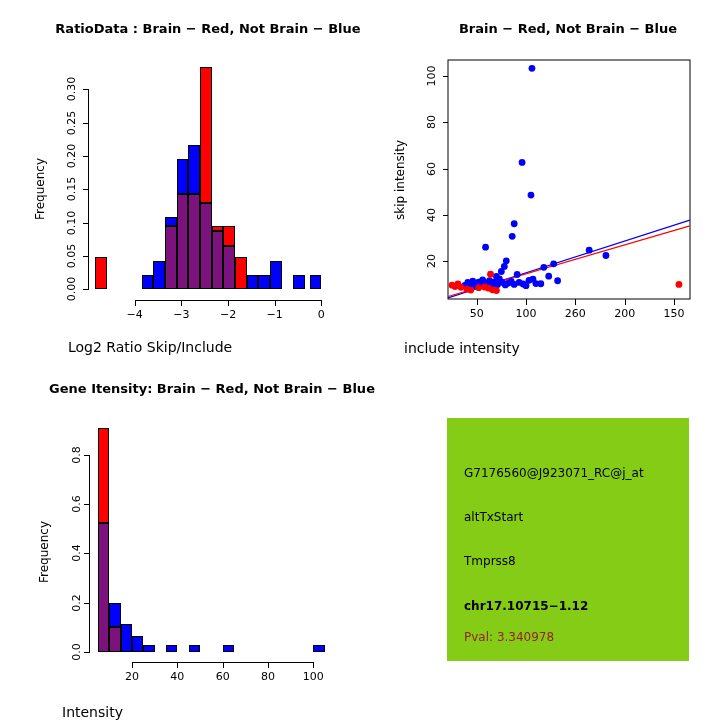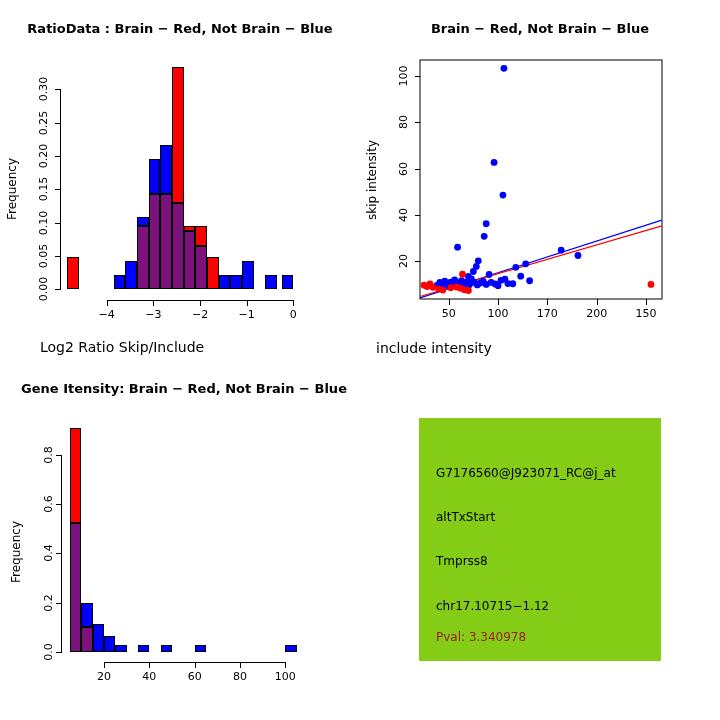--- a/index.html
+++ b/index.html
@@ -1,18 +1,18 @@
 <!DOCTYPE html>
 <html><head>
 <meta charset="utf-8">
 <style>
   html,body{margin:0;padding:0;background:#ffffff;}
   body{font-family:"DejaVu Sans","Liberation Sans",sans-serif;color:#000;}
   .canvas{position:relative;width:720px;height:720px;background:#ffffff;overflow:hidden;}
-  .panel{position:absolute;width:360px;height:360px;}
+  .panel{position:absolute;width:360px;height:360px;margin-left:28px;}
   .abs{position:absolute;box-sizing:border-box;}
   .ptitle{position:absolute;top:21px;left:0;width:360px;text-align:center;
           font-size:13px;font-weight:bold;white-space:nowrap;}
   .xlab{position:absolute;text-align:left;font-size:14px;white-space:nowrap;}
   .ylab{position:absolute;width:90px;height:14px;line-height:14px;text-align:center;
         font-size:12px;transform:rotate(-90deg);white-space:nowrap;}
   .vtext{position:absolute;width:44px;height:12px;line-height:12px;text-align:center;
          font-size:11px;transform:rotate(-90deg);white-space:nowrap;}
   .htext{position:absolute;width:44px;text-align:center;font-size:11px;white-space:nowrap;}
   .info-box{position:absolute;left:59px;top:58px;width:242px;height:243px;}
@@ -151,30 +151,31 @@
       <div class="abs vtext" style="left: 22px; top: 162.633px;">60</div>
       <div class="abs" style="left: 55px; top: 122.3px; width: 5px; height: 1px; background: rgb(0, 0, 0);"></div>
       <div class="abs vtext" style="left: 22px; top: 116.3px;">80</div>
       <div class="abs" style="left: 55px; top: 75.9664px; width: 5px; height: 1px; background: rgb(0, 0, 0);"></div>
       <div class="abs vtext" style="left: 22px; top: 69.9664px;">100</div>
       <div class="abs" style="left: 88.7px; top: 299px; width: 1px; height: 6px; background: rgb(0, 0, 0);"></div>
       <div class="abs htext" style="left: 66.7px; top: 307px;">50</div>
       <div class="abs" style="left: 138.034px; top: 299px; width: 1px; height: 6px; background: rgb(0, 0, 0);"></div>
       <div class="abs htext" style="left: 116.034px; top: 307px;">100</div>
       <div class="abs" style="left: 187.367px; top: 299px; width: 1px; height: 6px; background: rgb(0, 0, 0);"></div>
-      <div class="abs htext" style="left: 165.367px; top: 307px;">170</div>
+      <div class="abs htext" style="left: 165.367px; top: 307px;">260</div>
       <div class="abs" style="left: 236.701px; top: 299px; width: 1px; height: 6px; background: rgb(0, 0, 0);"></div>
       <div class="abs htext" style="left: 214.701px; top: 307px;">200</div>
       <div class="abs" style="left: 286.034px; top: 299px; width: 1px; height: 6px; background: rgb(0, 0, 0);"></div>
       <div class="abs htext" style="left: 264.034px; top: 307px;">150</div>
     </div>
 
   <div class="panel" id="panel-int-hist" style="left:4px;top:360px">
     <div class="ptitle">Gene Itensity: Brain − Red, Not Brain − Blue</div>
     <div class="ylab" style="left:-33px;top:185px">Frequency</div>
+    <div class="xlab" style="left:30px;top:344px;width:320px">Intensity</div>
   <div class="abs" style="left: 57px; top: 95.036px; width: 1px; height: 197.664px; background: rgb(0, 0, 0);"></div>
       <div class="abs" style="left: 100px; top: 302px; width: 182.336px; height: 1px; background: rgb(0, 0, 0);"></div>
       <div class="abs" style="left: 52px; top: 291.7px; width: 5px; height: 1px; background: rgb(0, 0, 0);"></div>
       <div class="abs vtext" style="left: 23px; top: 285.7px;">0.0</div>
       <div class="abs" style="left: 52px; top: 242.534px; width: 5px; height: 1px; background: rgb(0, 0, 0);"></div>
       <div class="abs vtext" style="left: 23px; top: 236.534px;">0.2</div>
       <div class="abs" style="left: 52px; top: 193.368px; width: 5px; height: 1px; background: rgb(0, 0, 0);"></div>
       <div class="abs vtext" style="left: 23px; top: 187.368px;">0.4</div>
       <div class="abs" style="left: 52px; top: 144.202px; width: 5px; height: 1px; background: rgb(0, 0, 0);"></div>
       <div class="abs vtext" style="left: 23px; top: 138.202px;">0.6</div>
@@ -201,18 +202,18 @@
       <div class="abs" style="left: 156.667px; top: 285.063px; width: 11.3335px; height: 6.63741px; background: rgb(0, 0, 255); border: 1px solid rgb(0, 0, 0);"></div>
       <div class="abs" style="left: 190.668px; top: 285.063px; width: 11.3335px; height: 6.63741px; background: rgb(0, 0, 255); border: 1px solid rgb(0, 0, 0);"></div>
       <div class="abs" style="left: 281.336px; top: 285.063px; width: 11.3335px; height: 6.63741px; background: rgb(0, 0, 255); border: 1px solid rgb(0, 0, 0);"></div>
     </div>
 
   <div class="panel" id="panel-info" style="left:360px;top:360px">
     <div class="info-box" id="info-box" style="background: #84cc16;">
       <div class="info-line" style="top: 48px; color: rgb(0, 0, 0);">G7176560@J923071_RC@j_at</div>
       <div class="info-line" style="top: 92px; color: rgb(0, 0, 0);">altTxStart</div>
       <div class="info-line" style="top: 136px; color: rgb(0, 0, 0);">Tmprss8</div>
-      <div class="info-line" style="top: 181px; color: rgb(0, 0, 0);">chr17.10715−1.12</div>
+      <div class="info-line" style="top: 181px; color: rgb(0, 0, 0); font-weight: bold;">chr17.10715−1.12</div>
       <div class="info-line" style="top: 212px; color: rgb(155, 32, 38);">Pval: 3.340978</div>
     </div>
   </div>
 
 </div>
 
 </body></html>

